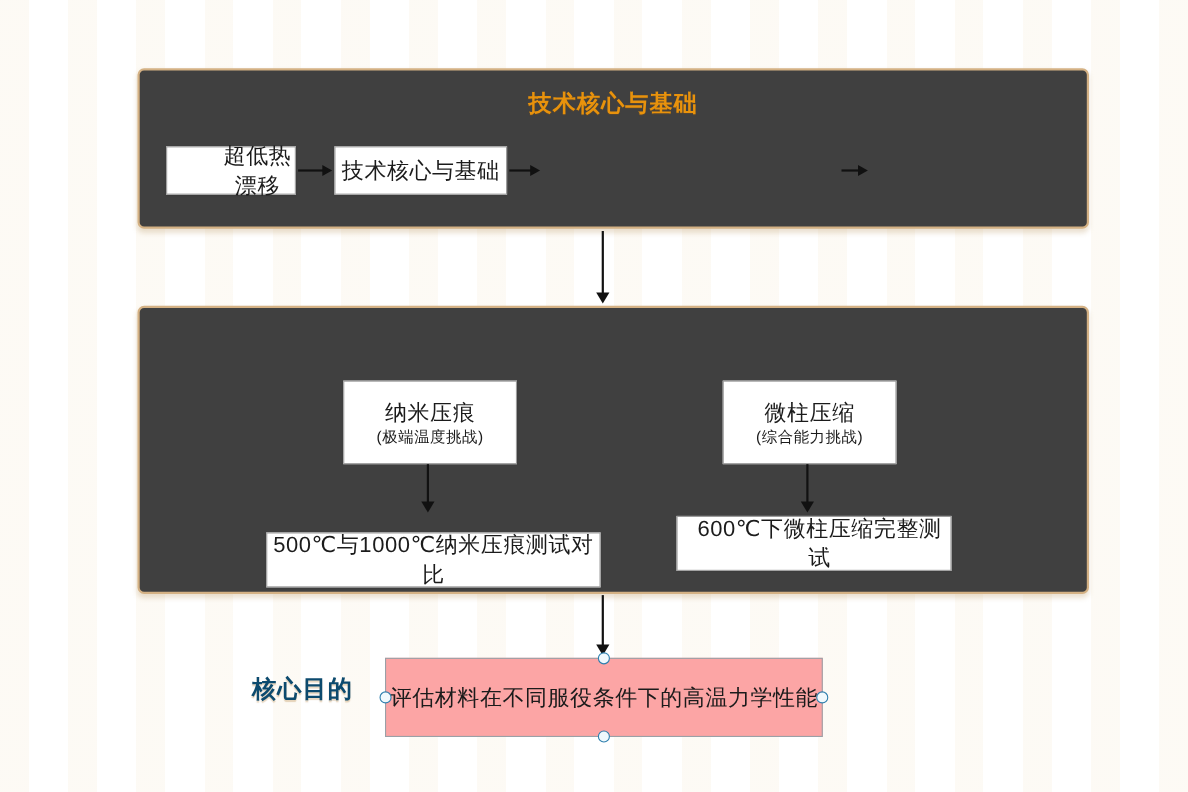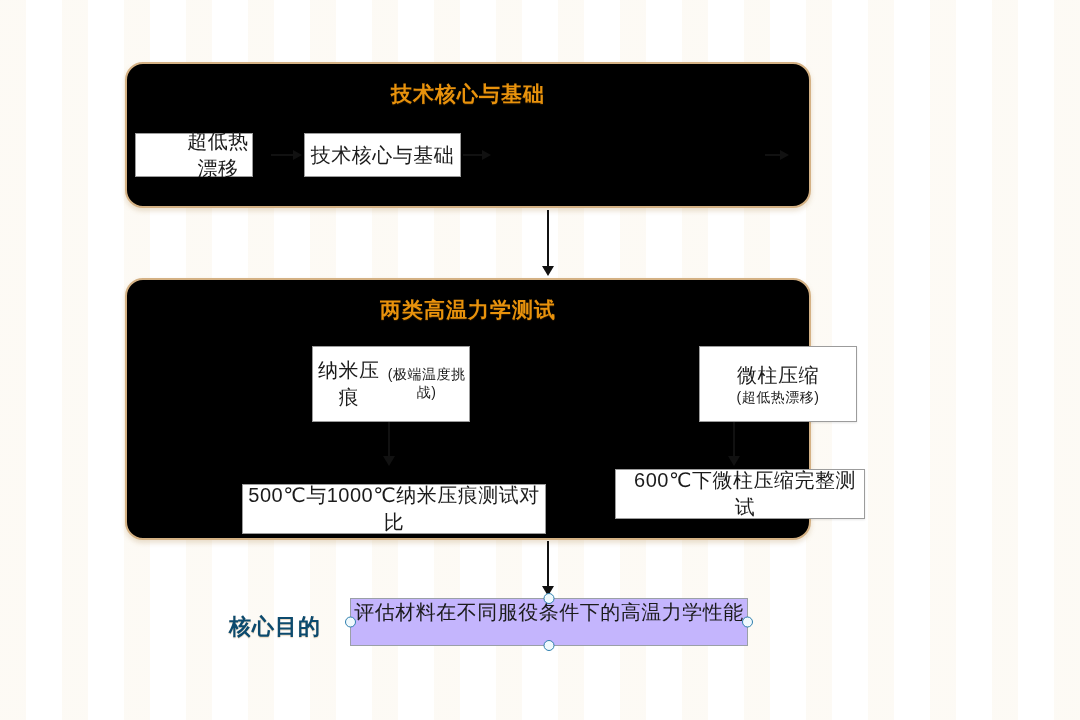--- a/index.html
+++ b/index.html
@@ -18,24 +18,24 @@
       rgba(247,237,218,0.28) 0px, rgba(247,237,218,0.28) 26px,
       rgba(255,255,255,0) 26px, rgba(255,255,255,0) 62px);
     pointer-events: none;
   }
   .canvas { position: absolute; inset: 0; }
 
   
   .panel {
     position: absolute;
     left: 125px;
-    width: 686px;
-    background: #000000;
+    width: 865px;
+    background: #404040;
     border: 2px solid #d4b184;
-    border-radius: 18px;
+    border-radius: 6px;
     box-shadow: 0 3px 5px rgba(186,152,104,0.30);
   }
   .panel-top { top: 62px; height: 146px; }
   .panel-middle { top: 278px; height: 262px; }
   .panel-title {
     position: absolute;
     top: 16px; left: 0; right: 0;
     text-align: center;
     font-size: 21px;
     font-weight: bold;
@@ -54,21 +54,21 @@
     justify-content: center;
     text-align: center;
     color: #1b1b1b;
     font-size: 20px;
     letter-spacing: 0.5px;
     box-shadow: 0 1px 2px rgba(0,0,0,0.10);
   }
   .node .line2 { font-size: 14px; }
 
   
-  .step1 { left: 8px;  top: 69px; width: 118px; height: 44px; padding-left: 48px; }
+  .step1 { left: 24px;  top: 69px; width: 118px; height: 44px; padding-left: 48px; }
   .step2 { left: 177px; top: 69px; width: 157px; height: 44px; }
   .step3 { left: 366px; top: 69px; width: 270px; height: 44px; }
   .step4 { left: 664px; top: 69px; width: 155px; height: 44px; }
 
   
   .arrow-h { position: absolute; height: 12px; }
   .arrow-h .shaft { position: absolute; left: 0; right: 7px; top: 50%; height: 2px; margin-top: -1px; background: #111; }
   .arrow-h .head  { position: absolute; right: 0; top: 50%; transform: translateY(-50%);
                     width: 0; height: 0;
                     border-top: 5.5px solid transparent; border-bottom: 5.5px solid transparent;
@@ -83,44 +83,44 @@
   .arrow-v .head  { position: absolute; bottom: 0; left: 50%; transform: translateX(-50%);
                     width: 0; height: 0;
                     border-left: 6px solid transparent; border-right: 6px solid transparent;
                     border-top: 10px solid #111; }
   .av-main1 { left: 541px; top: 210px; height: 66px; }
   .av-main2 { left: 541px; top: 541px; height: 55px; }
   .av-branch-l { left: 382px; top: 422px; height: 44px; }
   .av-branch-r { left: 727px; top: 422px; height: 44px; }
 
   
-  .branch-l { left: 185px; top: 66px; width: 158px; height: 76px; flex-direction: row; }
-  .branch-r { left: 530px; top: 66px; width: 158px; height: 76px; flex-direction: column; margin-left: 42px; }
+  .branch-l { left: 185px; top: 66px; width: 158px; height: 76px; flex-direction: column; }
+  .branch-r { left: 530px; top: 66px; width: 158px; height: 76px; flex-direction: column; }
   .result-l { left: 115px; top: 189px; width: 304px; height: 50px; margin-top: 15px; }
   .result-r { left: 488px; top: 189px; width: 250px; height: 50px; padding-left: 10px; }
 
   
   .footer-label {
     position: absolute;
     left: 228px; top: 612px;
     width: 94px;
     text-align: center;
     font-size: 22px;
     font-weight: bold;
     color: #0c4a6e;
     text-shadow: 0 1px 1px rgba(160,90,0,0.25);
     letter-spacing: 1px;
   }
   .goal-box {
     position: absolute;
     left: 350px; top: 598px;
-    width: 398px; height: 48px;
-    background: #c4b5fd;
+    width: 398px; height: 72px;
+    background: #fca5a5;
     border: 1.5px solid #9aa0a7;
-    display: flex; align-items: flex-start; justify-content: center;
+    display: flex; align-items: center; justify-content: center;
     font-size: 20px; color: #1b1b1b; letter-spacing: 0.5px;
   }
   .handle {
     position: absolute;
     width: 11px; height: 11px;
     border-radius: 50%;
     background: #f0f9fd;
     border: 1.5px solid #2e7fae;
   }
   .h-top    { left: 50%; top: -6px;    transform: translateX(-50%); }
@@ -157,30 +157,29 @@
     </div>
 
   </section>
 
   <div class="arrow-v av-main1">
     <span class="shaft"></span>
     <span class="head"></span>
   </div>
 
   <section class="panel panel-middle">
-    <h2 class="panel-title">两类高温力学测试</h2>
 
     <div class="node branch-l">
       <span class="line1">纳米压痕</span>
       <span class="line2">(极端温度挑战)</span>
     </div>
 
     <div class="node branch-r">
       <span class="line1">微柱压缩</span>
-      <span class="line2">(超低热漂移)</span>
+      <span class="line2">(综合能力挑战)</span>
     </div>
 
     <div class="node result-l">500℃与1000℃纳米压痕测试对比</div>
 
     <div class="node result-r">600℃下微柱压缩完整测试</div>
   </section>
 
   <div class="arrow-v av-branch-l">
     <span class="shaft"></span>
     <span class="head"></span>

